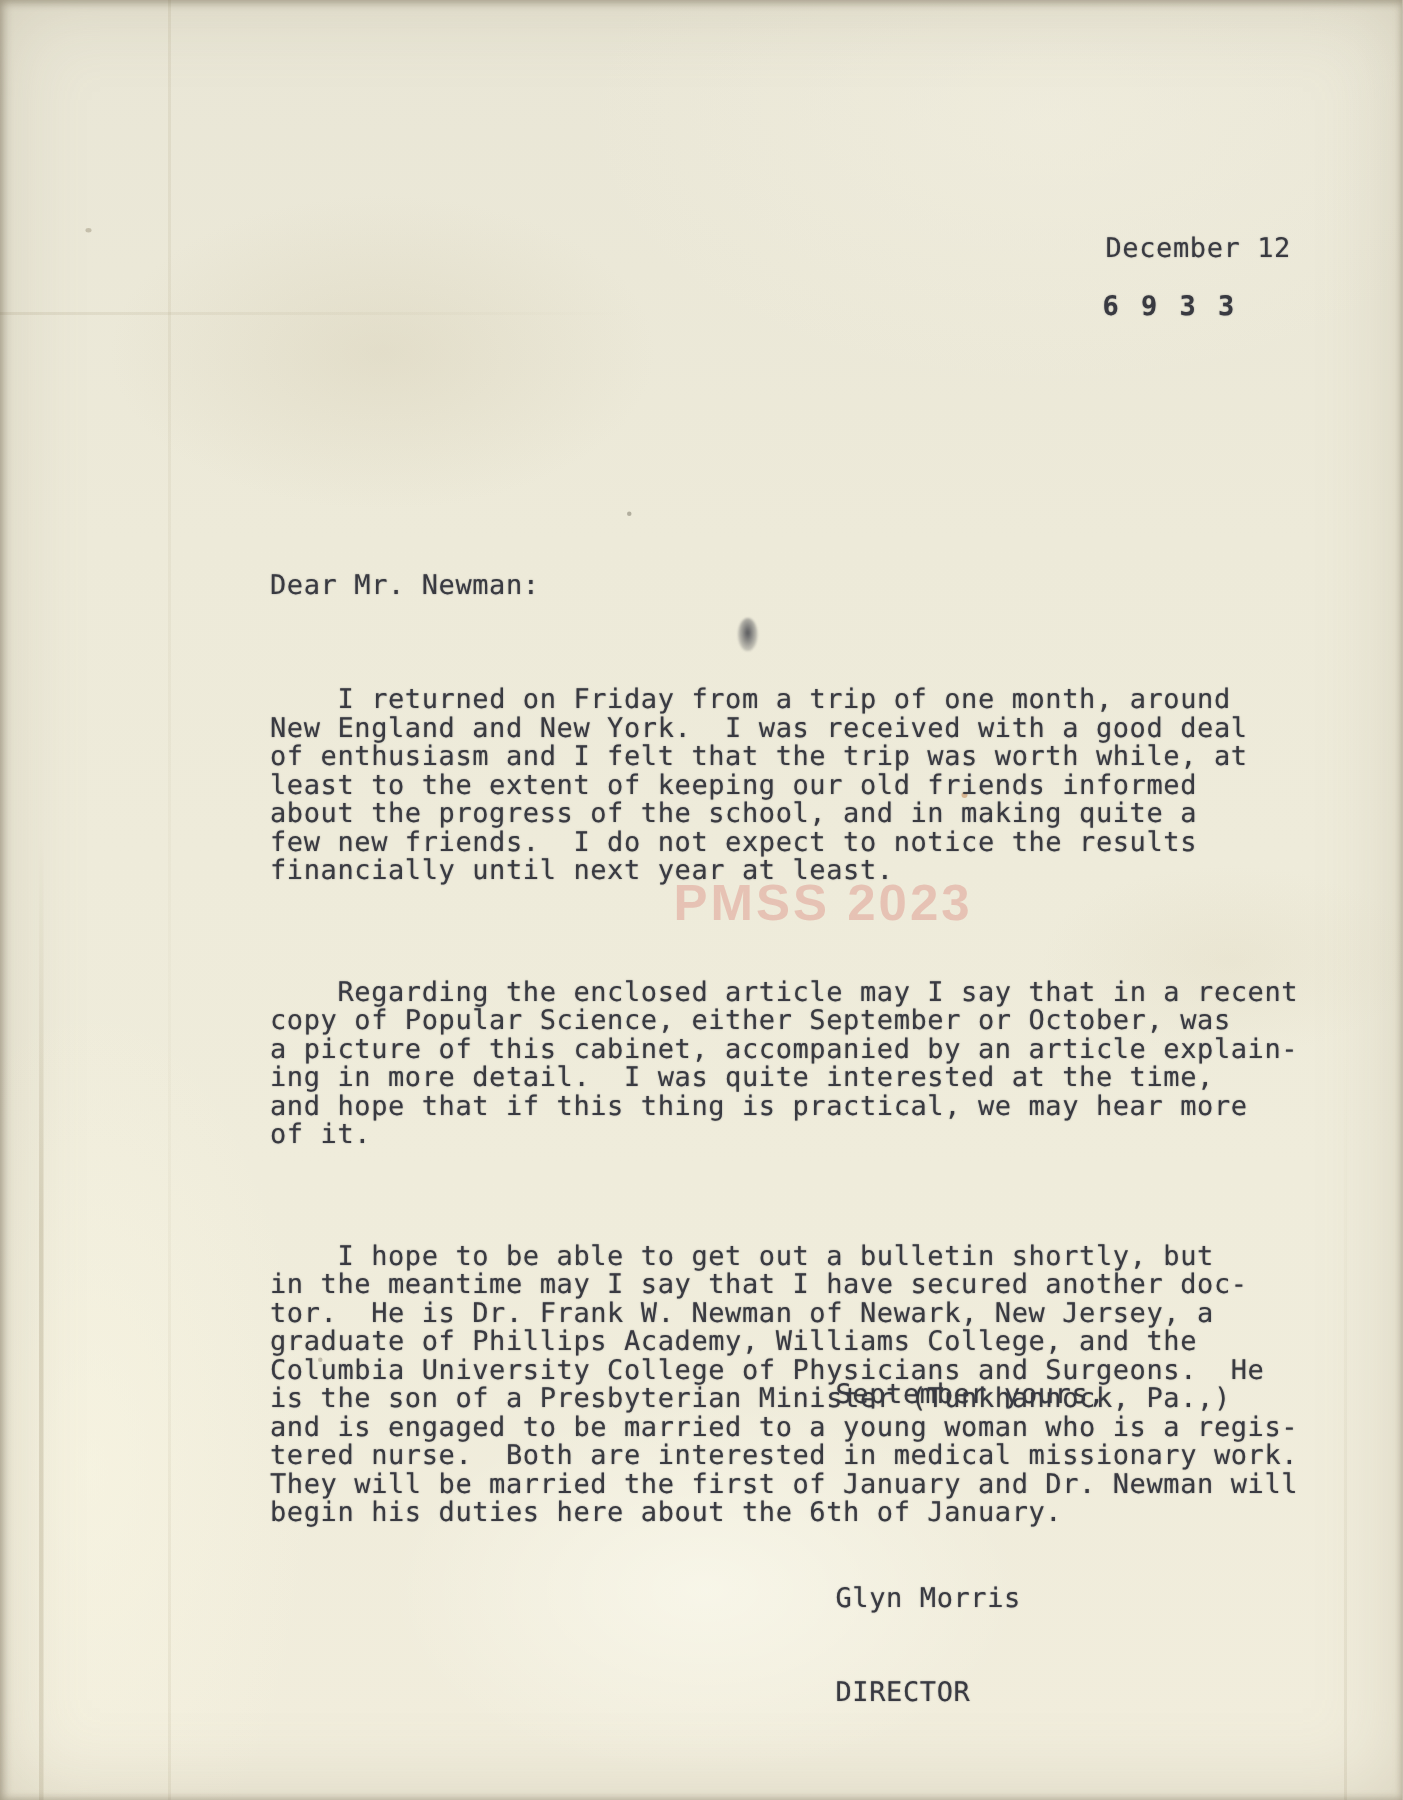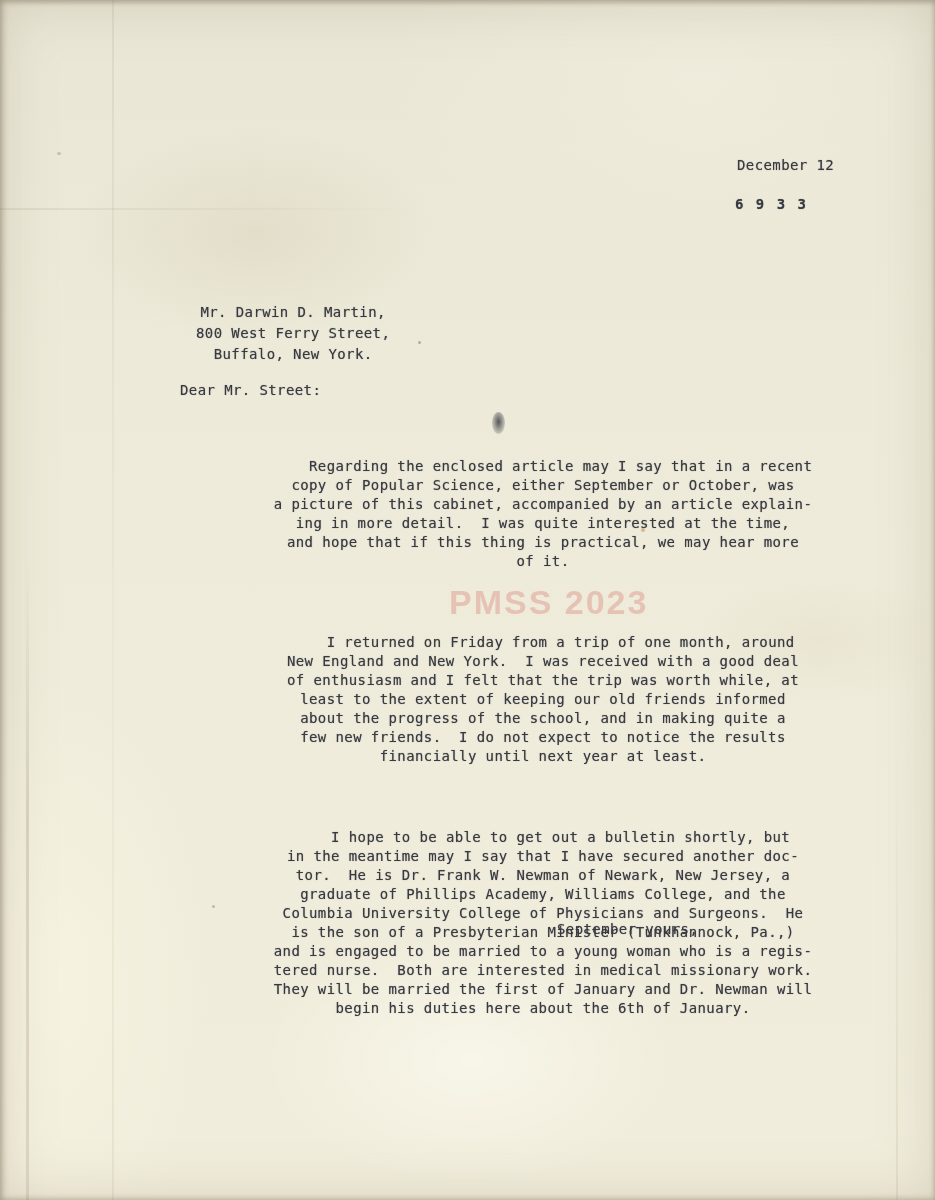--- a/index.html
+++ b/index.html
@@ -57,26 +57,25 @@
   }
   .crease-horiz {
     left: 0; top: 208px; width: 420px; height: 2px;
     background: linear-gradient(90deg, rgba(180,170,142,0.25), rgba(180,170,142,0));
   }
 
   
   .tw {
     position: absolute;
     color: #393a41;
-    font-size: 14px;
+    font-size: 18px;
     line-height: 19px;
     letter-spacing: 0.4px;
     white-space: pre-wrap;
     text-shadow: 0 0 1px rgba(48,49,58,0.55);
-    text-align: center;
   }
 
   .date-block { left: 737px; top: 156px; }
   .date-year {
     top: 195px; left: 735px;
     font-weight: bold;
     letter-spacing: 2px;
   }
 
   .recipient { left: 196px; top: 302px; line-height: 21px; }
@@ -127,51 +126,52 @@
   <div class="speck speck1"></div>
   <div class="speck speck2"></div>
   <div class="speck speck3"></div>
   <div class="speck speck4"></div>
 
   <div class="watermark">PMSS 2023</div>
 
   <div class="tw date-block">December 12</div>
   <div class="tw date-year">6 9 3 3</div>
 
-  <div class="tw recipient">Mr. Darwin D. Martin,
-800 West Ferry Street,
-Buffalo, New York.</div>
 
-  <div class="tw salutation">Dear Mr. Street:</div>
+  <div class="tw salutation">Dear Mr. Newman:</div>
 
   <div class="tw body-block">
-    <div class="para">    Regarding the enclosed article may I say that in a recent
-copy of Popular Science, either September or October, was
-a picture of this cabinet, accompanied by an article explain-
-ing in more detail.  I was quite interested at the time,
-and hope that if this thing is practical, we may hear more
-of it.</div>
     <div class="para">    I returned on Friday from a trip of one month, around
 New England and New York.  I was received with a good deal
 of enthusiasm and I felt that the trip was worth while, at
 least to the extent of keeping our old friends informed
 about the progress of the school, and in making quite a
 few new friends.  I do not expect to notice the results
 financially until next year at least.</div>
+    <div class="para">    Regarding the enclosed article may I say that in a recent
+copy of Popular Science, either September or October, was
+a picture of this cabinet, accompanied by an article explain-
+ing in more detail.  I was quite interested at the time,
+and hope that if this thing is practical, we may hear more
+of it.</div>
     <div class="para">    I hope to be able to get out a bulletin shortly, but
 in the meantime may I say that I have secured another doc-
 tor.  He is Dr. Frank W. Newman of Newark, New Jersey, a
 graduate of Phillips Academy, Williams College, and the
 Columbia University College of Physicians and Surgeons.  He
 is the son of a Presbyterian Minister (Tunkhannock, Pa.,)
 and is engaged to be married to a young woman who is a regis-
 tered nurse.  Both are interested in medical missionary work.
 They will be married the first of January and Dr. Newman will
 begin his duties here about the 6th of January.</div>
   </div>
 
   <div class="ink-smudge"></div>
 
   <div class="tw closing">September yours,</div>
 
+  <div class="tw signature">
+    <div>Glyn Morris</div>
+    <div>DIRECTOR</div>
+  </div>
 
   <div class="edge-vignette"></div>
 </div>
 
 </body></html>

